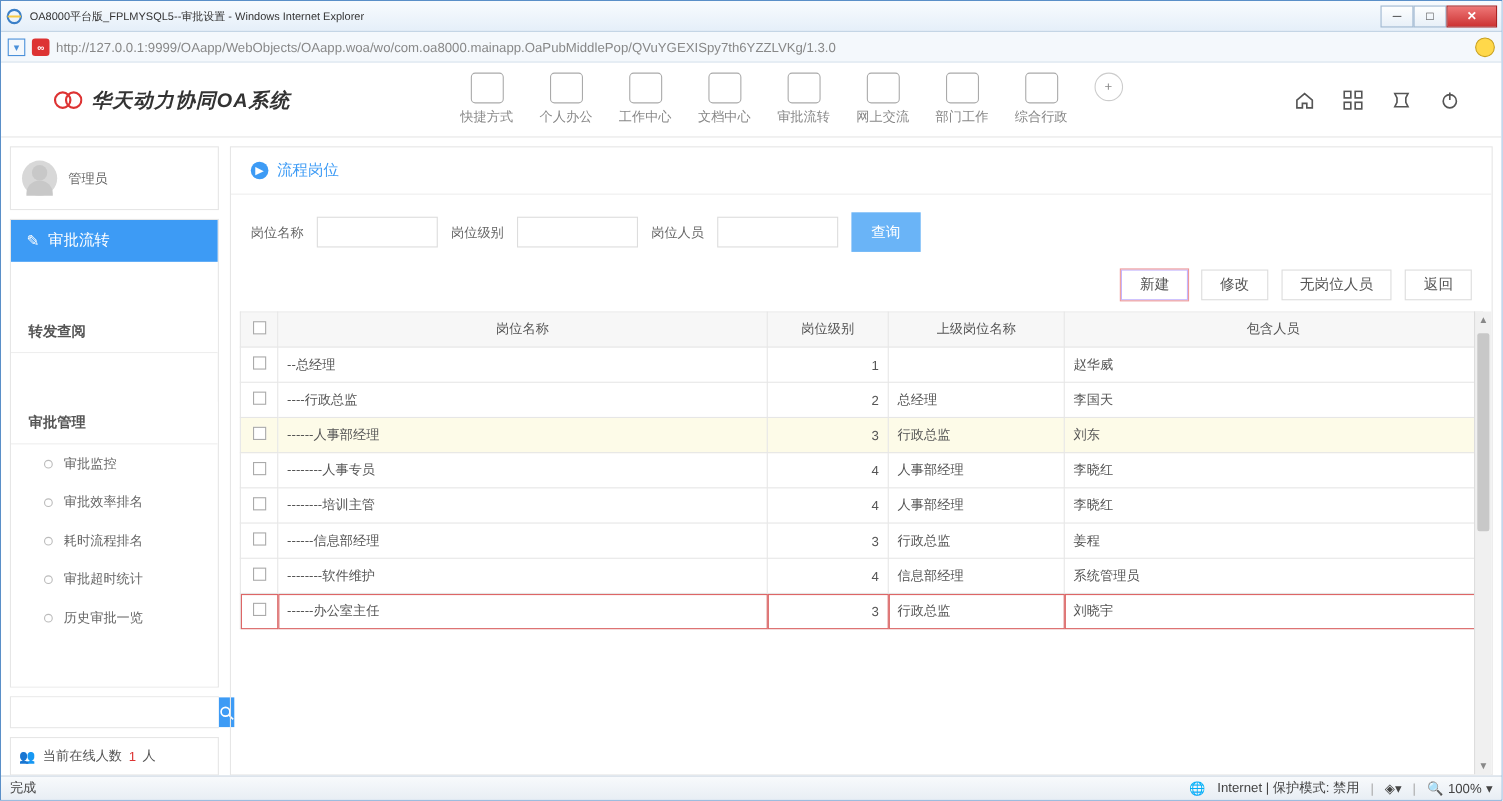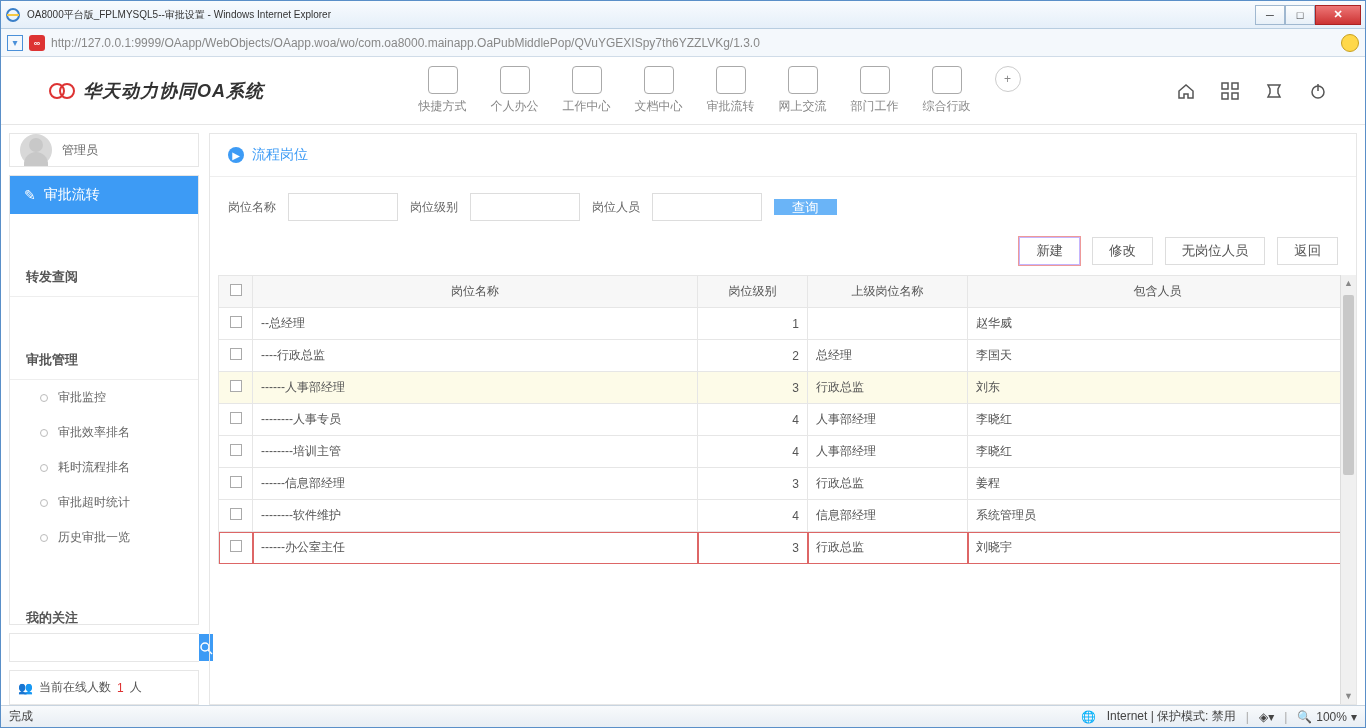--- a/index.html
+++ b/index.html
@@ -29,21 +29,21 @@
 .nav-item { display:flex; flex-direction:column; align-items:center; gap:4px; color:#888; cursor:pointer; }
 .nav-item .nbox { width:30px;height:28px; border:1.5px solid #aaa; border-radius:4px; display:flex;align-items:center;justify-content:center; }
 .nav-item.plus .nbox { border:1.5px solid #ccc; border-radius:50%; width:26px;height:26px;}
 .nav-label { font-size:12px; color:#888; }
 .hdr-right { display:flex; gap:22px; align-items:center; color:#555; }
 .hdr-right .ricon { width:22px;height:22px; display:flex;align-items:center;justify-content:center; font-size:18px; cursor:pointer;}
 
 .main-row { flex:1; display:flex; overflow:hidden; padding: 8px 8px 0 8px; gap:10px;}
 
 .sidebar { width: 190px; display:flex; flex-direction:column; gap:8px; }
-.user-card { border:1px solid #e6e6e6; padding: 0 10px; display:flex; align-items:center; gap:10px; }
+.user-card { border:1px solid #e6e6e6; padding: 12px 10px; display:flex; align-items:center; gap:10px; }
 .avatar { width:32px; height:32px; border-radius:50%; background:#d8d8d8; position:relative; }
 .avatar::before { content:""; position:absolute; width:14px;height:14px;border-radius:50%;background:#c8c8c8; top:4px; left:9px;}
 .avatar::after { content:""; position:absolute; width:24px;height:14px;border-radius:12px 12px 0 0;background:#c8c8c8; bottom:0; left:4px;}
 .user-name { color:#666; }
 
 .menu { border:1px solid #e6e6e6; flex:1 1 auto; overflow:hidden; display:flex; flex-direction:column;}
 .menu-header { background:#3d9bf5; color:#fff; padding:10px 14px; font-size:14px; display:flex; align-items:center; gap:8px; }
 .menu-sub { padding:10px 16px; color:#555; font-size:13px; border-bottom:1px solid #eee; background:#fff; cursor:pointer; text-indent:18px;margin-top:44px;}
 .menu-sub.group { font-weight:bold; text-indent:0;}
 .menu-sub.group.first { border-top:none;}
@@ -59,21 +59,21 @@
 .online { border:1px solid #e6e6e6; padding:8px; color:#555; display:flex;align-items:center;gap:6px;}
 .online .num { color:#d33; }
 
 .content { flex:1; border:1px solid #e6e6e6; display:flex; flex-direction:column; overflow:hidden;}
 .ctitle { padding:12px 18px; border-bottom:1px solid #eee; display:flex; align-items:center; gap:8px; }
 .ctitle .carrow { width:16px;height:16px;border-radius:50%;background:#3d9bf5;color:#fff;display:flex;align-items:center;justify-content:center;font-size:10px;}
 .ctitle .ctext { color:#3d9bf5; font-size:14px; }
 
 .filters { padding:16px 18px 10px; display:flex; align-items:center; gap:12px; color:#666;}
 .filters input { border:1px solid #ddd; height:28px; width:110px; padding:0 6px;}
-.qbtn { background:#6ab4f7; color:#fff; border:none; height:16px; padding:0 18px; cursor:pointer;}
+.qbtn { background:#6ab4f7; color:#fff; border:none; height:36px; padding:0 18px; cursor:pointer;}
 
 .actions { padding:6px 18px 10px; display:flex; justify-content:flex-end; gap:12px;}
 .abtn { border:1px solid #ddd; background:#fff; color:#555; height:28px; padding:0 16px; cursor:pointer;}
 .abtn.hl { border:1px solid #c4b5fd; outline:1px solid #e99; }
 
 .tablewrap { flex:1; overflow:auto; padding:0 8px 8px 8px; position:relative;}
 table { width:100%; border-collapse:collapse; }
 th, td { border:1px solid #e6e6e6; padding:7px 8px; font-size:12px; text-align:left; color:#555;}
 th { background:#f7f7f7; text-align:center; font-weight:normal;}
 th.chkcol, td.chkcol { width:34px; text-align:center;}

